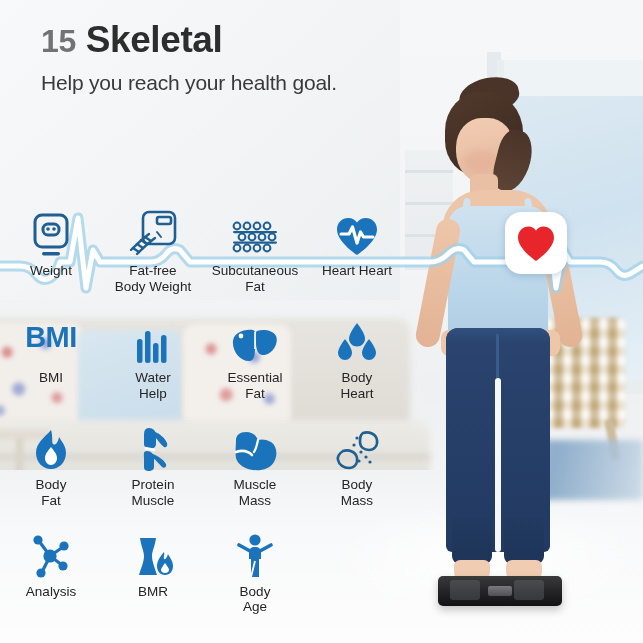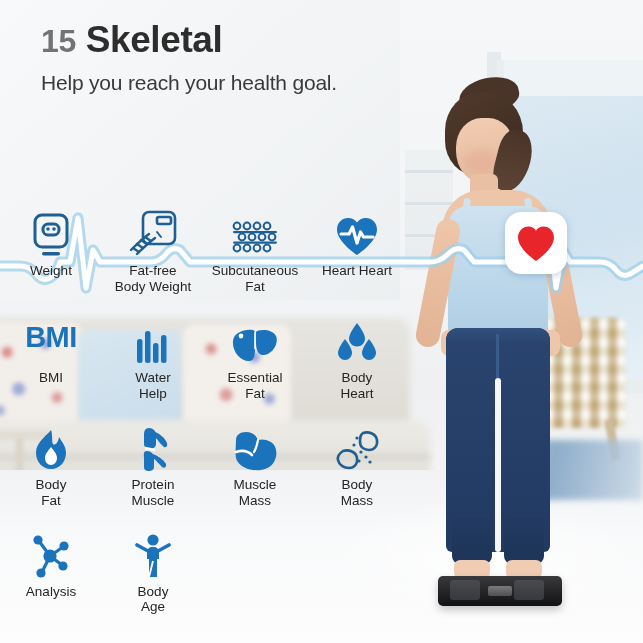--- a/index.html
+++ b/index.html
@@ -445,20 +445,32 @@
               <circle cx="34" cy="33" r="4.6"></circle>
               <circle cx="12" cy="40" r="4.6"></circle>
             </g>
           </svg>
         </div>
         <div class="lbl">
           <div>Analysis</div>
         </div>
       </div>
 
+      <div class="cell">
+        <div class="ico">
+          <svg width="44" height="44" viewBox="0 0 44 44">
+            <path d="M9 3 L25 3 C24 11 21 16 21 21 C21 27 24 33 26 40 L8 40 C10 33 13 27 13 21 C13 16 10 11 9 3 Z" fill="#1b74bb"></path>
+            <path d="M33 17 C29 22 26 26 26 31 C26 36 29 40 34 40 C39 40 42 36 42 31 C42 26 39 23 37 19 C36 23 34 25 33 24 C32 22 34 20 33 17 Z" fill="#1b74bb"></path>
+            <path d="M34 28 C32 31 30 33 30 35 C30 37 32 38 34 38 C36 38 38 37 38 35 C38 33 36 31 34 28 Z" fill="#ffffff"></path>
+          </svg>
+        </div>
+        <div class="lbl">
+          <div>BMR</div>
+        </div>
+      </div>
 
       <div class="cell">
         <div class="ico">
           <svg width="40" height="46" viewBox="0 0 40 46">
             <circle cx="20" cy="7" r="5.6" fill="#1b74bb"></circle>
             <path d="M20 14 C24 14 26 16 26 19 L26 26 L24 26 L24 44 L16 44 L16 26 L14 26 L14 19 C14 16 16 14 20 14 Z" fill="#1b74bb"></path>
             <path d="M15 18 L4 12" stroke="#1b74bb" stroke-width="3.6" stroke-linecap="round"></path>
             <path d="M25 18 L36 12" stroke="#1b74bb" stroke-width="3.6" stroke-linecap="round"></path>
             <path d="M20 28 L16 44" stroke="#ffffff" stroke-width="1.8"></path>
           </svg>

